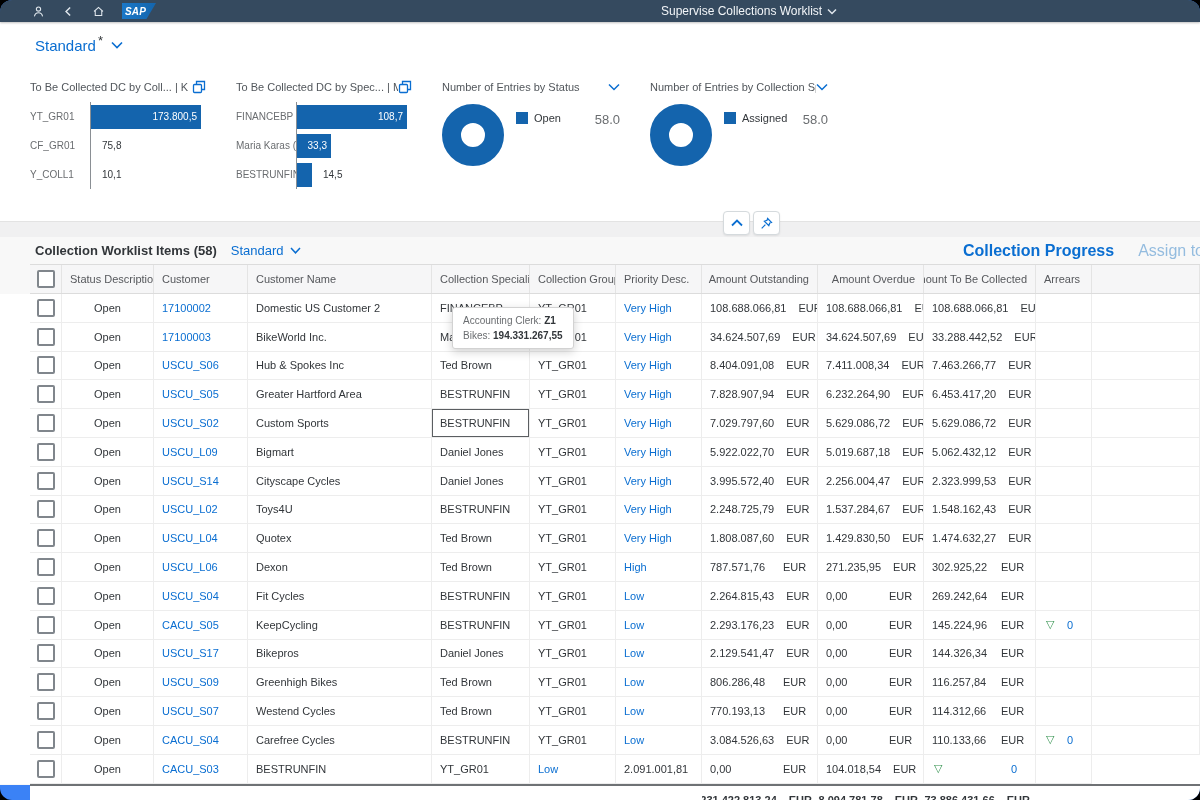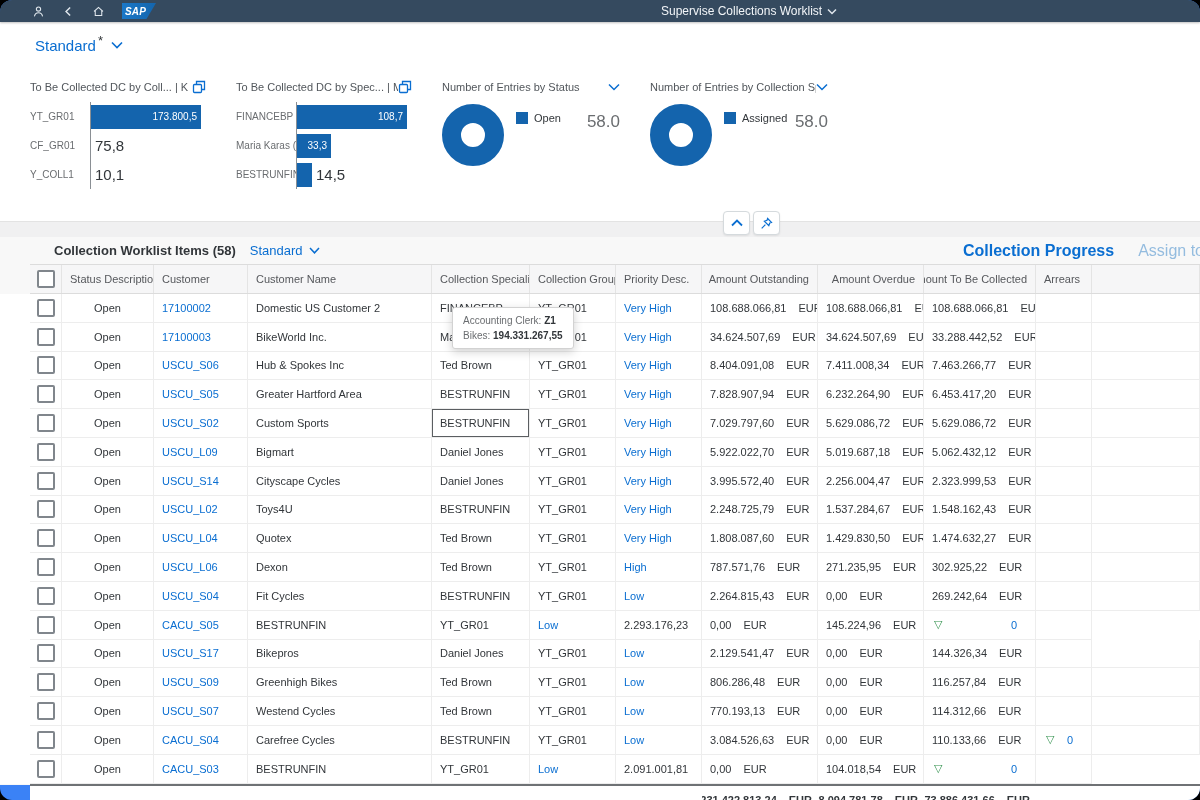--- a/index.html
+++ b/index.html
@@ -26,55 +26,55 @@
   .card-head{display:flex;align-items:center;height:16px;font-size:11px;color:#51565b;}
   .card-title{flex:1;white-space:nowrap;overflow:hidden;}
   .bar-card{width:176px;}
   .donut-card{width:178px;}
   .bars{margin-top:7px;display:flex;flex-direction:column;}
   .bar-row{display:flex;align-items:center;height:29px;}
   .bar-lbl{width:60px;font-size:10px;color:#6a6d70;white-space:nowrap;overflow:hidden;}
   .bar-track{flex:1;align-self:stretch;border-left:1px solid #8a8f94;display:flex;align-items:center;min-width:0;}
   .bar-fill{height:24px;background:#1464ad;display:flex;align-items:center;justify-content:flex-end;}
   .bar-val-in{color:#fff;font-size:10px;padding-right:4px;white-space:nowrap;}
-  .bar-val-out{color:#32363a;font-size:15px;margin-left:4px;white-space:nowrap;}
+  .bar-val-out{color:#32363a;font-size:10px;margin-left:11px;white-space:nowrap;}
   .donut-body{display:flex;margin-top:9px;}
   .donut{width:62px;height:62px;box-sizing:border-box;border:19px solid #1464ad;border-radius:50%;}
   .legend{flex:1;display:flex;justify-content:space-between;align-items:flex-start;margin-left:12px;margin-top:8px;}
   .legend-item{display:flex;align-items:center;gap:6px;}
   .legend-sw{width:12px;height:12px;background:#1464ad;}
   .legend-lbl{font-size:11px;color:#32363a;}
-  .legend-val{font-size:17px;color:#6a6d70;}
+  .legend-val{font-size:13px;color:#6a6d70;}
   
   .float-btns{position:absolute;top:211px;left:723px;display:flex;gap:3px;z-index:6;}
   .fbtn{width:25px;height:22px;background:#fff;border:1px solid #d5dadd;border-radius:4px;display:flex;align-items:center;justify-content:center;cursor:pointer;box-shadow:0 1px 2px rgba(0,0,0,.08);}
   
   .page-gap{height:15px;background:#f0f0f1;}
   
   .tbl-section{background:#f8f8f8;height:548px;position:relative;}
-  .tbl-toolbar{height:27px;display:flex;align-items:center;padding-left:54px;position:relative;}
+  .tbl-toolbar{height:27px;display:flex;align-items:center;padding-left:35px;position:relative;}
   .tbl-title{font-size:13px;font-weight:bold;color:#32363a;}
   .tbl-variant{display:flex;align-items:center;gap:6px;margin-left:14px;cursor:pointer;}
   .tbl-variant span{color:#0a6ed1;font-size:13px;}
   .tbl-actions{position:absolute;left:963px;top:0;height:27px;display:flex;align-items:center;gap:24px;white-space:nowrap;}
   .action{font-size:16px;cursor:pointer;}
   .action.enabled{color:#0a6ed1;font-weight:bold;}
   .action.disabled{color:#94bcdf;}
   .grid{margin-left:30px;width:1170px;display:grid;
         grid-template-columns:32px 92px 94px 184px 98px 86px 86px 116px 106px 112px 56px minmax(0,1fr);}
   .hdr{height:28px;background:#f6f6f7;border-top:1px solid #dcdcdc;border-bottom:1px solid #dcdcdc;}
   .hcell{display:flex;align-items:center;font-size:11px;color:#56585c;padding:0 8px;border-right:1px solid #e4e4e4;overflow:hidden;white-space:nowrap;box-sizing:border-box;}
   .hcell.num{justify-content:flex-end;}
   .hcell.cb{justify-content:center;padding:0;}
   .t-body{background:#fff;}
   .t-row{height:28.8px;background:#fff;}
   .cell{display:flex;align-items:center;font-size:11px;color:#32363a;padding:0 8px;border-right:1px solid #ededed;border-bottom:1px solid #ededed;overflow:hidden;white-space:nowrap;box-sizing:border-box;}
   .cell.cb{justify-content:center;padding:0;}
   .cell.center{justify-content:center;}
-  .cell.num{justify-content:flex-start;padding-right:18px;}
+  .cell.num{justify-content:space-between;padding-right:8px;}
   .cell .cur{width:26px;text-align:left;margin-left:12px;color:#32363a;}
   .cell.focus{box-shadow:inset 0 0 0 1px #5b5e61;}
   .link{color:#0a6ed1;cursor:pointer;}
   .blue{color:#0a6ed1;}
   .checkbox{width:14px;height:14px;border:2px solid #80868c;border-radius:2px;background:#fff;cursor:pointer;}
   .arr{display:flex;align-items:center;justify-content:space-between;width:100%;padding:0 10px 0 2px;box-sizing:border-box;}
   .tri{color:#30914c;font-size:11px;line-height:11px;}
   .azero{color:#0a6ed1;font-size:11px;cursor:pointer;}
   .totals{height:28px;background:#fff;border-top:2px solid #6f7275;}
   .tcell{display:flex;align-items:center;font-size:11px;font-weight:bold;color:#32363a;padding:0 8px;overflow:hidden;white-space:nowrap;box-sizing:border-box;}
@@ -600,20 +600,21 @@
           <div class="cell"></div>
         </div>
         <div class="grid t-row">
           <div class="cell cb">
             <span class="checkbox"></span>
           </div>
           <div class="cell center">Open</div>
           <div class="cell">
             <span class="link">CACU_S05</span>
           </div>
+          <div class="cell">KeepCycling</div>
           <div class="cell">BESTRUNFIN</div>
           <div class="cell">YT_GR01</div>
           <div class="cell">
             <span class="blue">Low</span>
           </div>
           <div class="cell num">
             <span>2.293.176,23</span>
             <span class="cur">EUR</span>
           </div>
           <div class="cell num">

